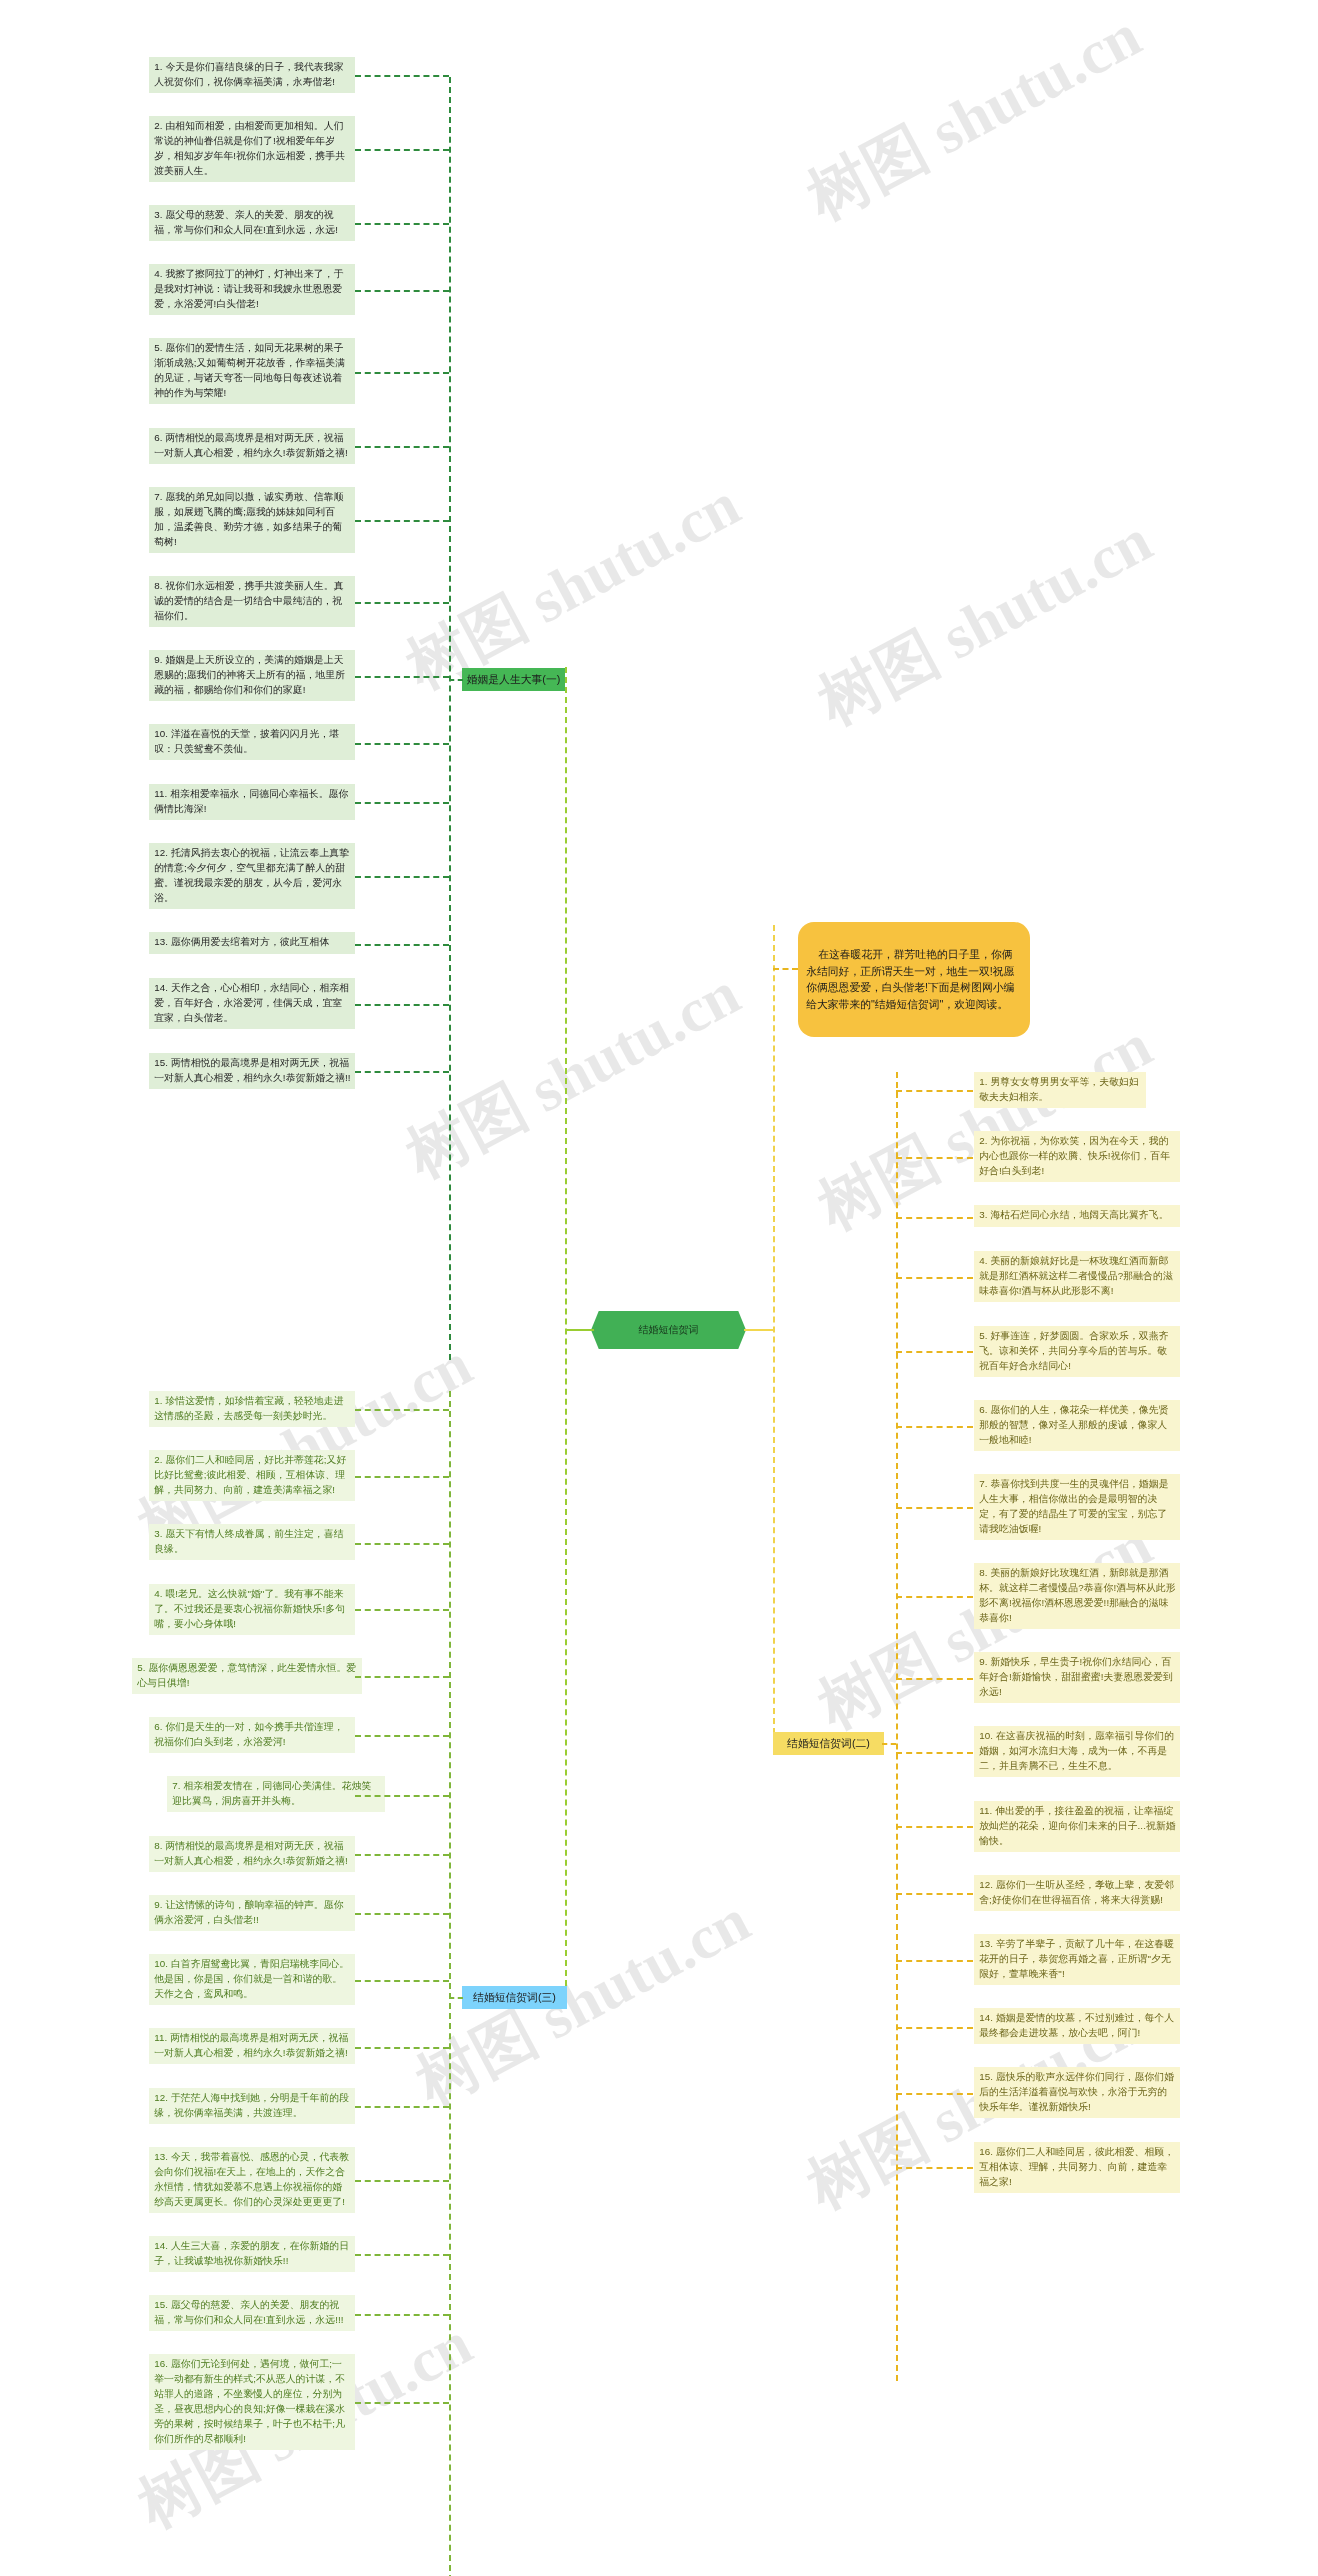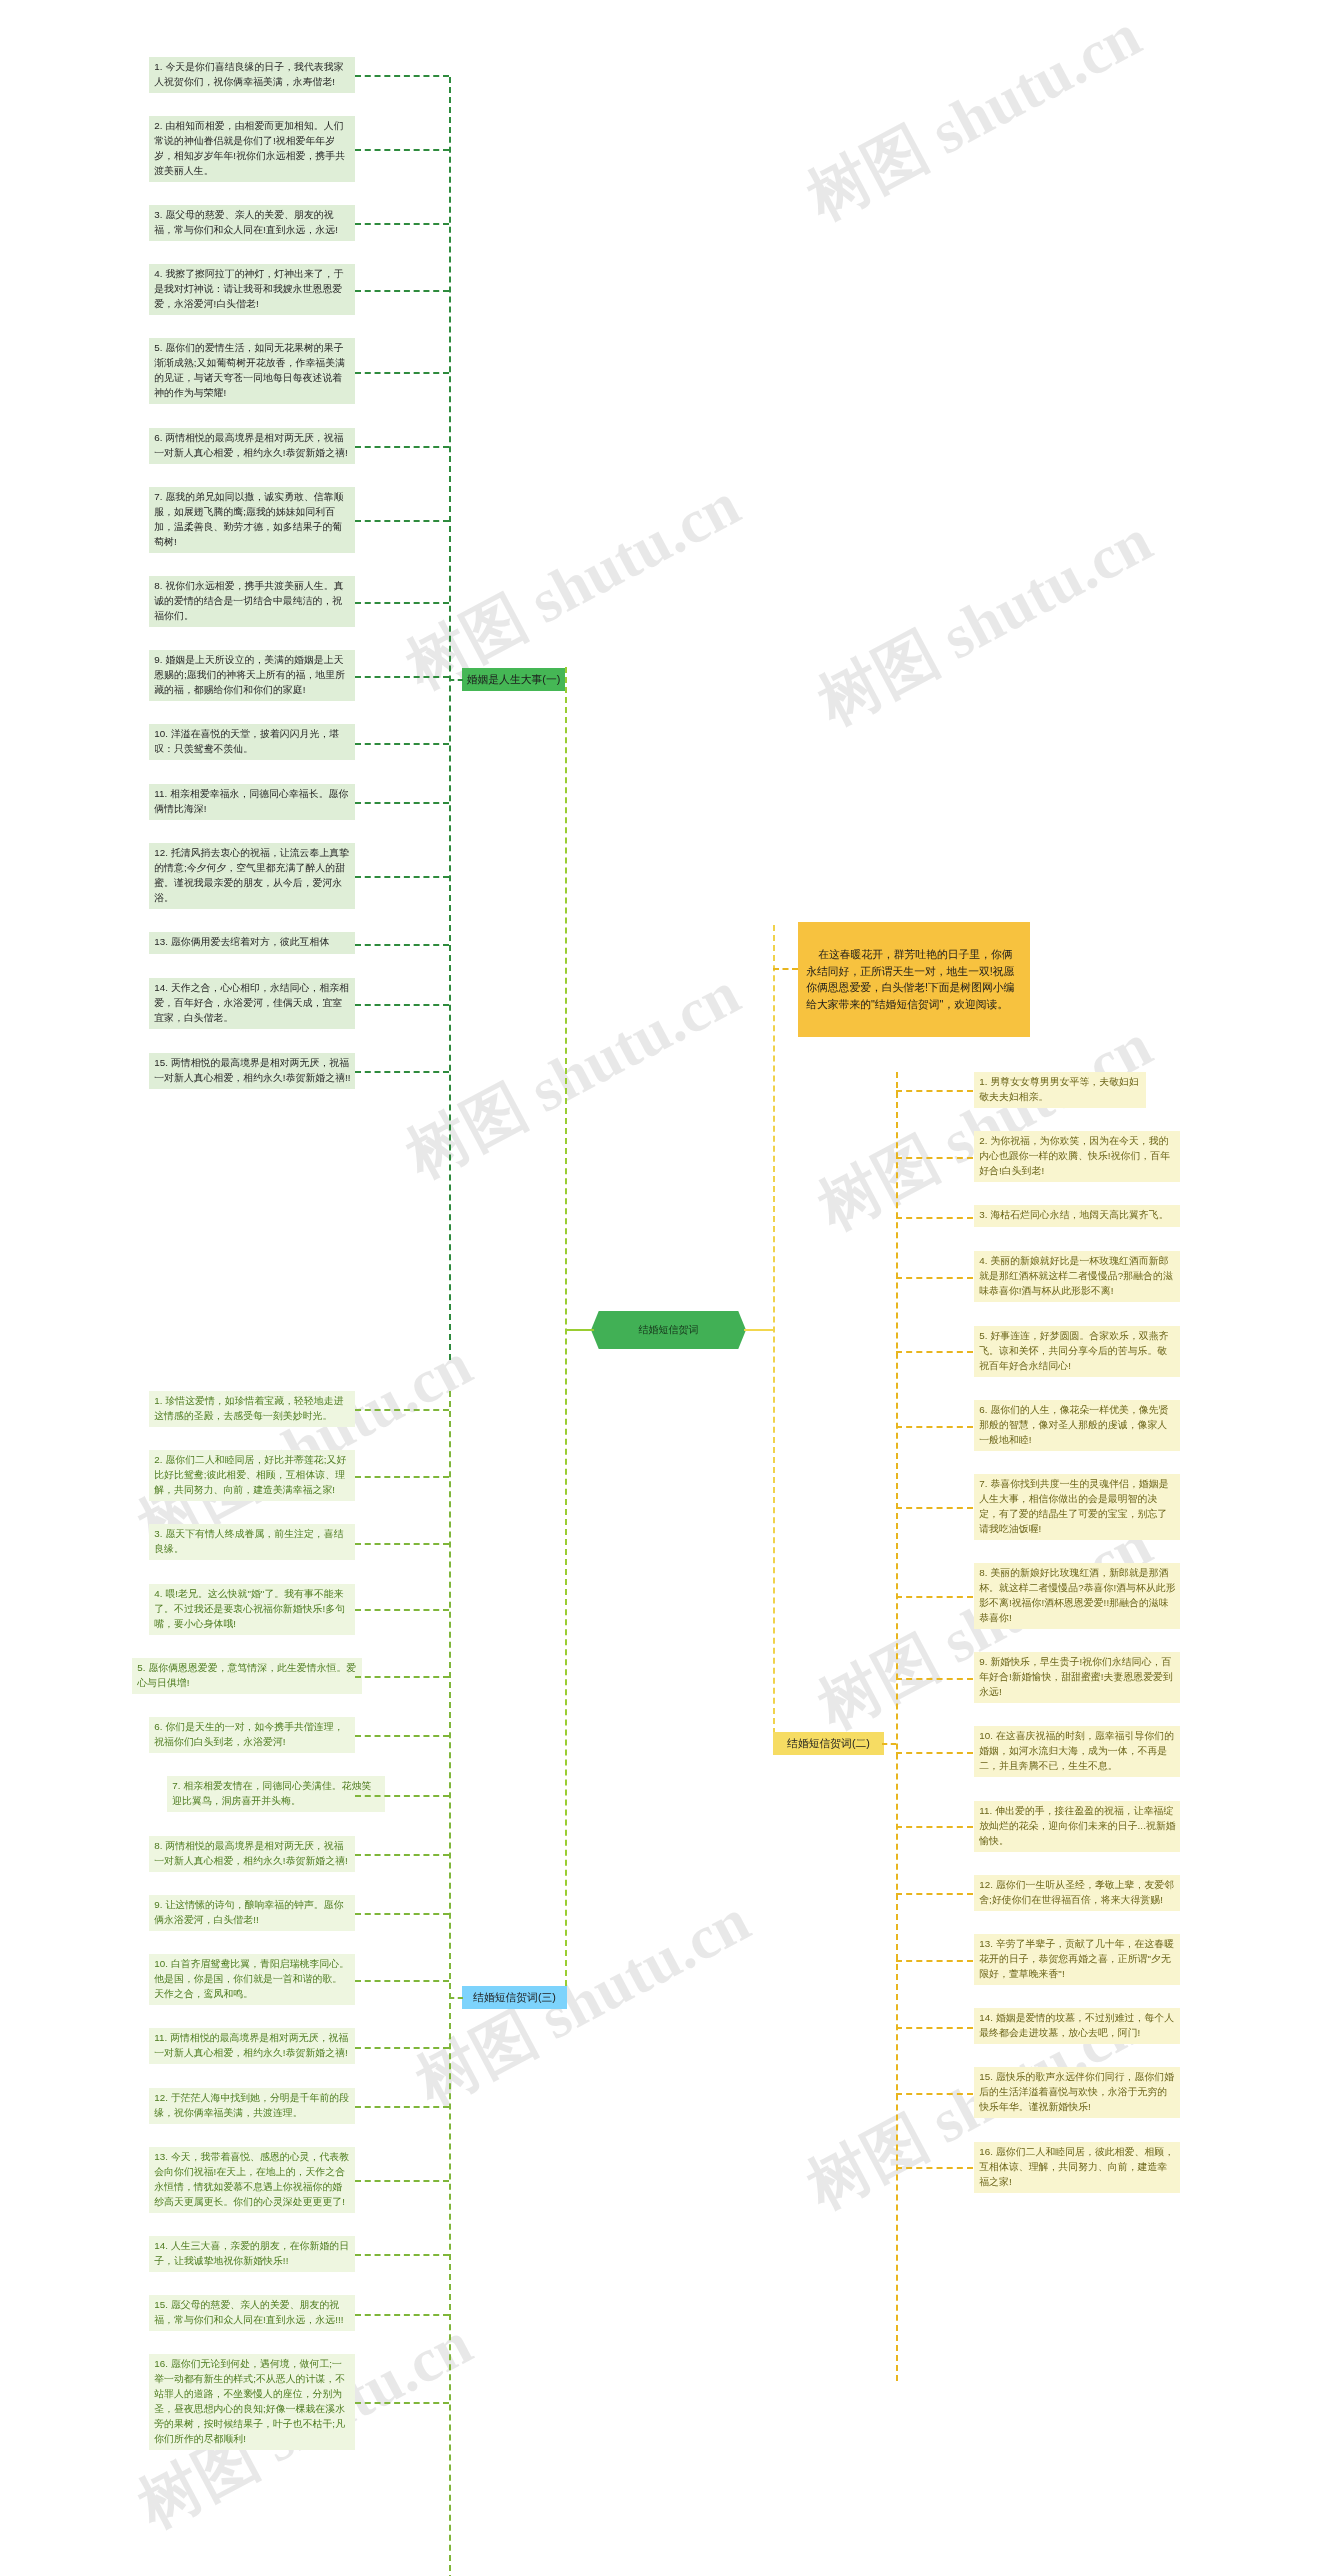--- a/index.html
+++ b/index.html
@@ -81,20 +81,21 @@
   
   .intro-box {
     position:absolute;
     background:#f7c23f;
     color:#1a1a1a;
     font-size:10.8px;
     line-height:1.55;
     padding:7.2px 8.2px;
     white-space:pre-wrap;
     word-break:break-all;
+    border-radius:16px;
   }
 </style>
 </head>
 <body>
 
 <div id="canvas">
 
   <div class="wm" style="left:392px; top:634px; font-size:62px;">树图 shutu.cn</div>
   <div class="wm" style="left:392px; top:1123px; font-size:62px;">树图 shutu.cn</div>
   <div class="wm" style="left:124px; top:1494px; font-size:62px;">树图 shutu.cn</div>

